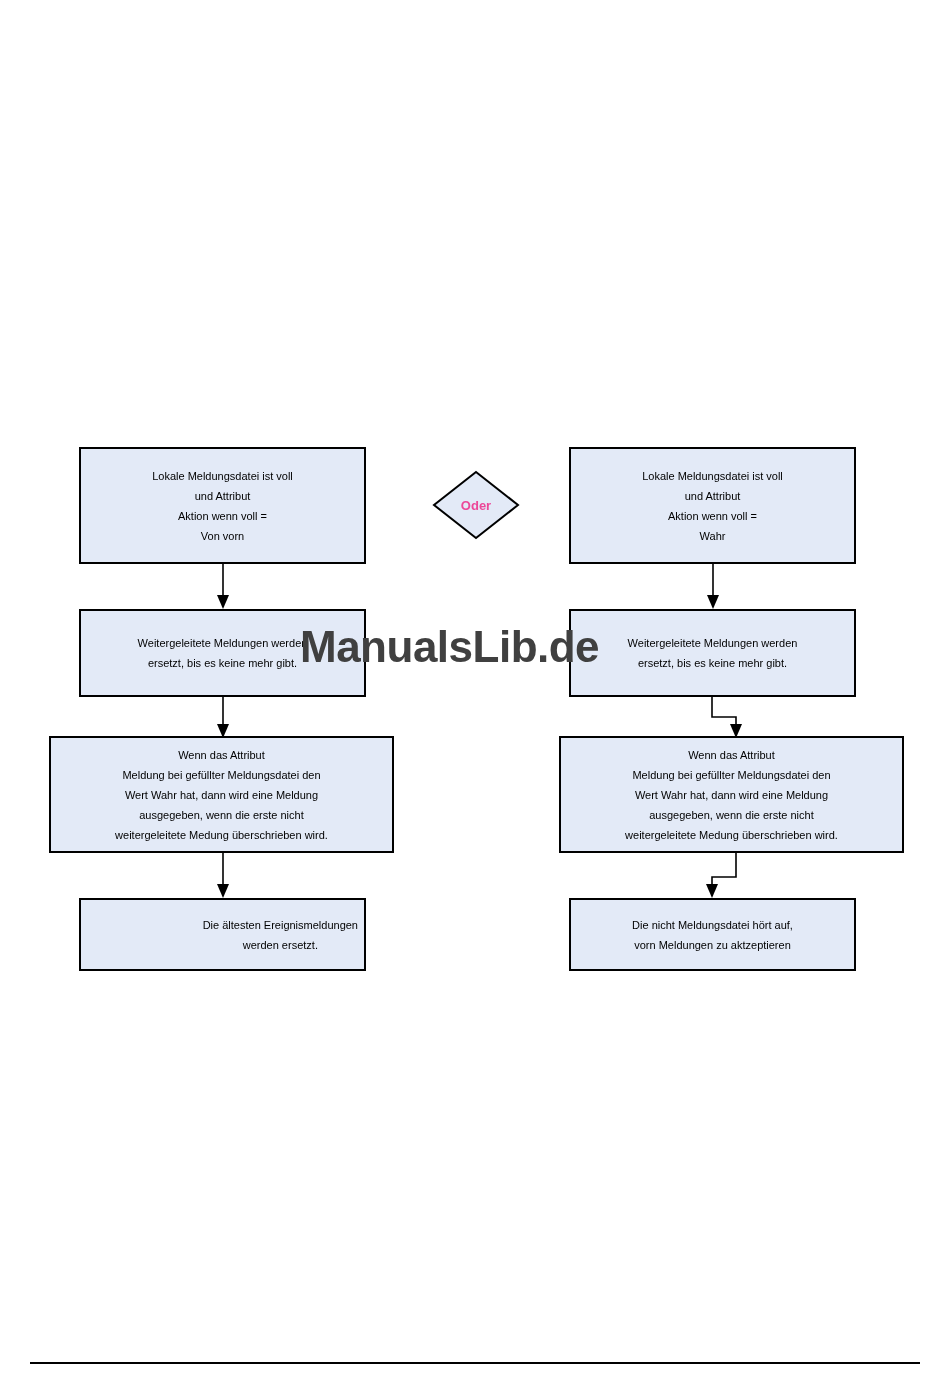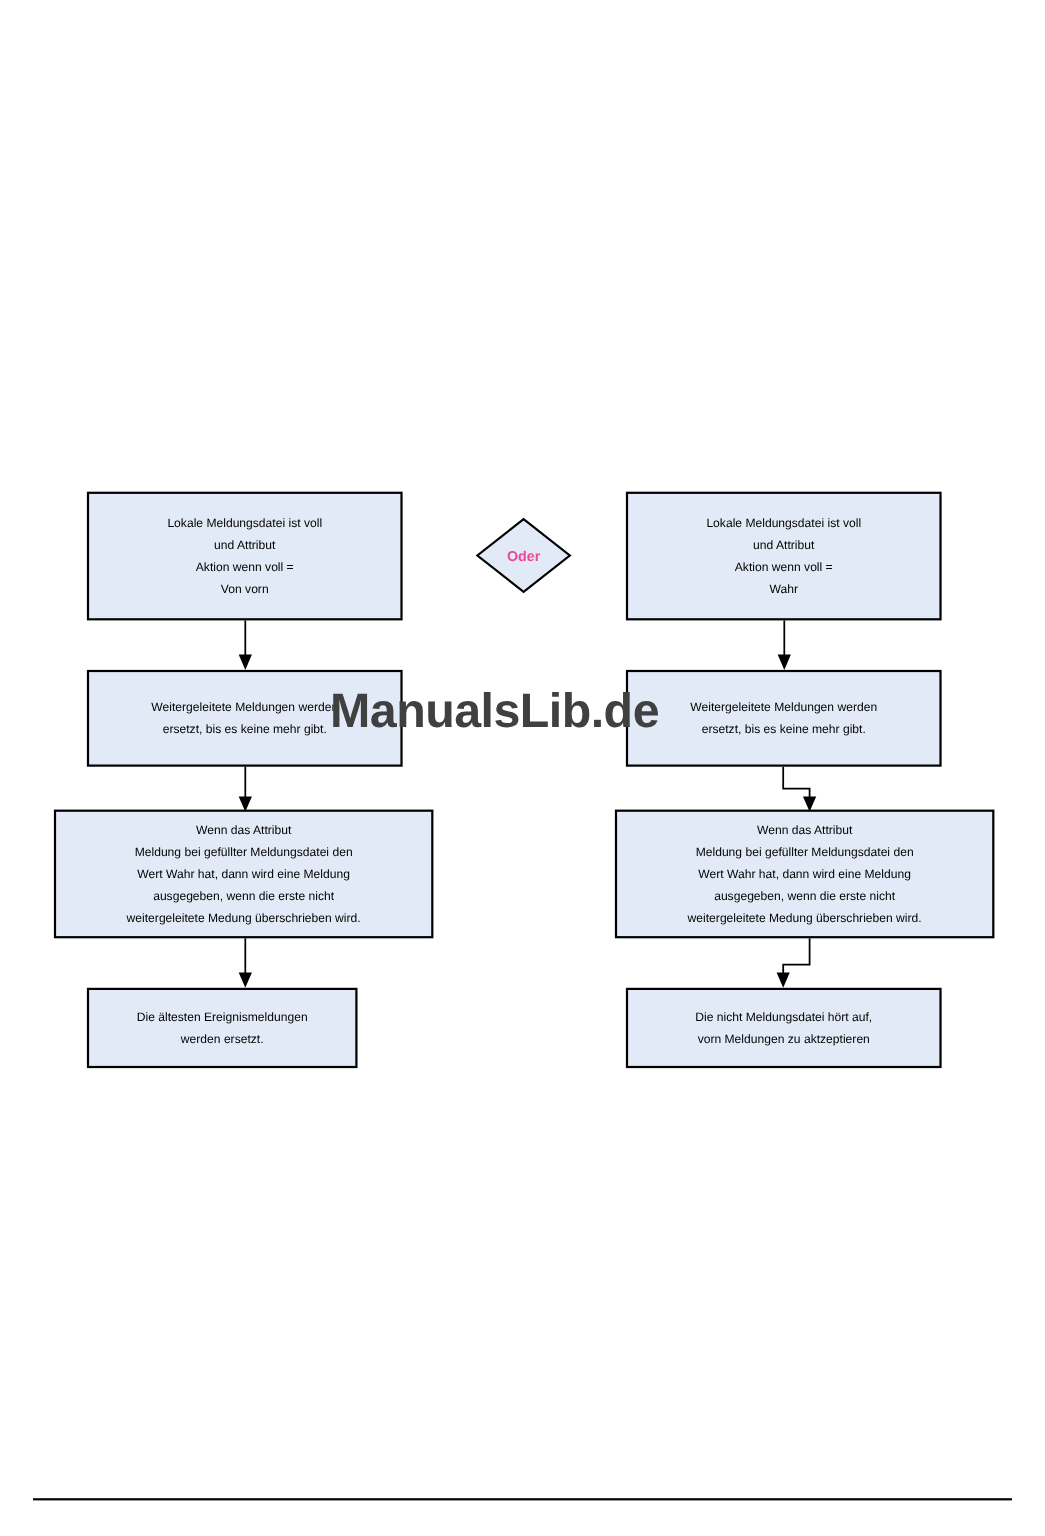--- a/index.html
+++ b/index.html
@@ -142,21 +142,21 @@
       <div>ausgegeben, wenn die erste nicht</div>
       <div>weitergeleitete Medung überschrieben wird.</div>
     </div>
   </div>
 
   <svg class="conn" style="left:212px; top:853px; width:22px; height:45px;" viewBox="0 0 22 45">
     <line x1="11" y1="0" x2="11" y2="35"></line>
     <polygon points="11,45 5,31 17,31"></polygon>
   </svg>
 
-  <div class="node" style="left:79px; top:898px; width:246px; height:73px;">
+  <div class="node" style="left:79px; top:898px; width:287px; height:73px;justify-content:flex-end;">
     <div class="txt">
       <div>Die ältesten Ereignismeldungen</div>
       <div>werden ersetzt.</div>
     </div>
   </div>
 
   <div class="diamond-wrap" style="left:432px; top:470px; width:88px; height:70px;">
     <svg width="88" height="70" viewBox="0 0 88 70">
       <polygon points="44,2 86,35 44,68 2,35" fill="#e3eaf7" stroke="#000000" stroke-width="2"></polygon>
     </svg>

